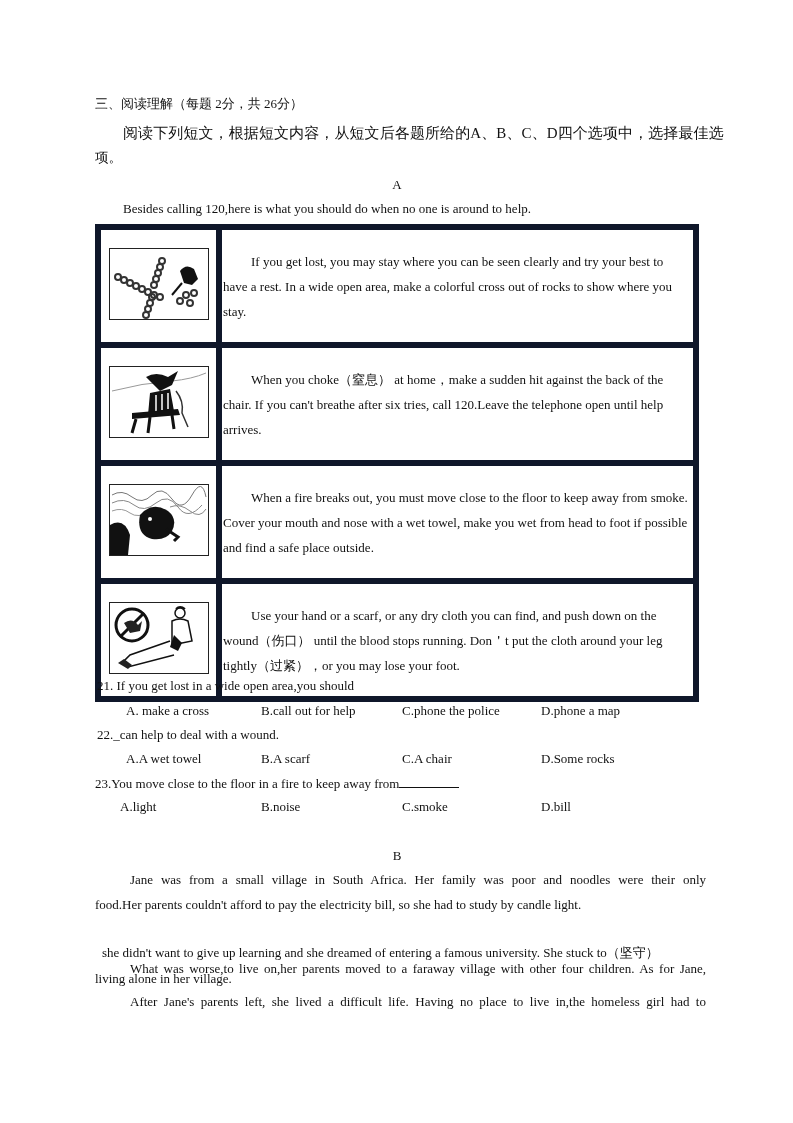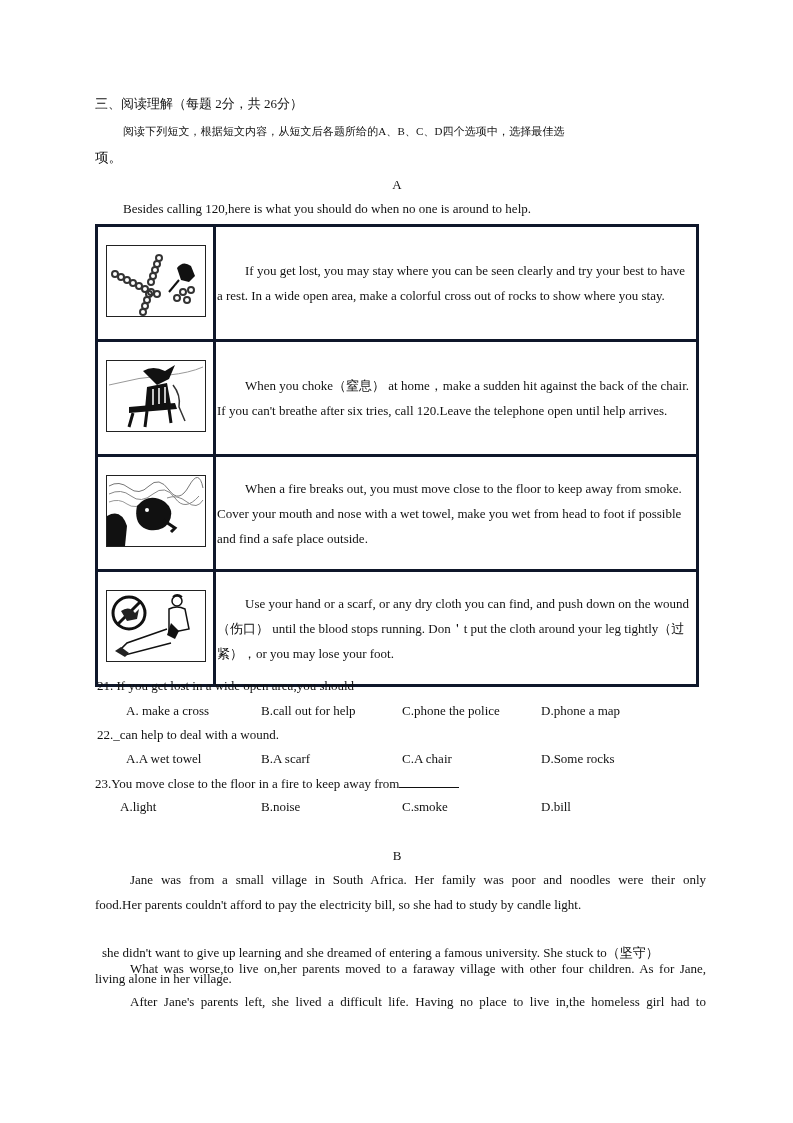--- a/index.html
+++ b/index.html
@@ -9,35 +9,35 @@
     color: #111; font-size: 13px;
   }
   .abs { position: absolute; white-space: nowrap; }
   .line { position: absolute; left: 95px; width: 604px; font-size: 13px; line-height: 16px; }
   .center { text-align: center; }
   .justify { text-align: justify; text-align-last: justify; }
   table.tips {
     position: absolute; left: 95px; top: 224px; width: 604px;
     border-collapse: collapse; table-layout: fixed;
   }
-  table.tips td { border: 3px solid #0f172a; padding: 0; vertical-align: middle; }
+  table.tips td { border: 6px solid #0f172a; padding: 0; vertical-align: middle; }
   table.tips td.pic { width: 115px; height: 112px; text-align: center; }
   table.tips td.txt { font-size: 13px; line-height: 25px; padding: 0 2px 0 1px; }
   .pic-frame { display: inline-block; width: 98px; height: 70px; border: 1.5px solid #222; position: relative; overflow: hidden; background: #fff; }
   .pic-frame svg { width: 100%; height: 100%; display: block; }
   .indent { display: inline-block; width: 28px; }
   .opt { position: absolute; font-size: 13px; }
   .blank { display: inline-block; width: 60px; border-bottom: 1px solid #111; height: 12px; vertical-align: baseline; }
   .para { position: absolute; left: 102px; width: 604px; font-size: 13px; line-height: 24.5px; }
 </style>
 </head>
 <body>
 
 <div class="abs" style="left:95px; top:95px; font-size:13px;">三、阅读理解（每题 2分，共 26分）</div>
-<div class="abs" style="left:123px; top:124px; font-size:11px; letter-spacing:0.1px;">阅读下列短文，根据短文内容，从短文后各题所给的A、B、C、D四个选项中，选择最佳选</div>
+<div class="abs" style="left:123px; top:124px; font-size:15px; letter-spacing:0.1px;">阅读下列短文，根据短文内容，从短文后各题所给的A、B、C、D四个选项中，选择最佳选</div>
 <div class="abs" style="left:95px; top:149px; font-size:13.5px;">项。</div>
 
 <div class="line center" style="top:177px;">A</div>
 <div class="abs" style="left:123px; top:201px;">Besides  calling 120,here is what you should do when no one is around to help.</div>
 
 <table class="tips">
   <tbody>
       <tr style="height:113px;">
     <td class="pic">
       <div class="pic-frame">

